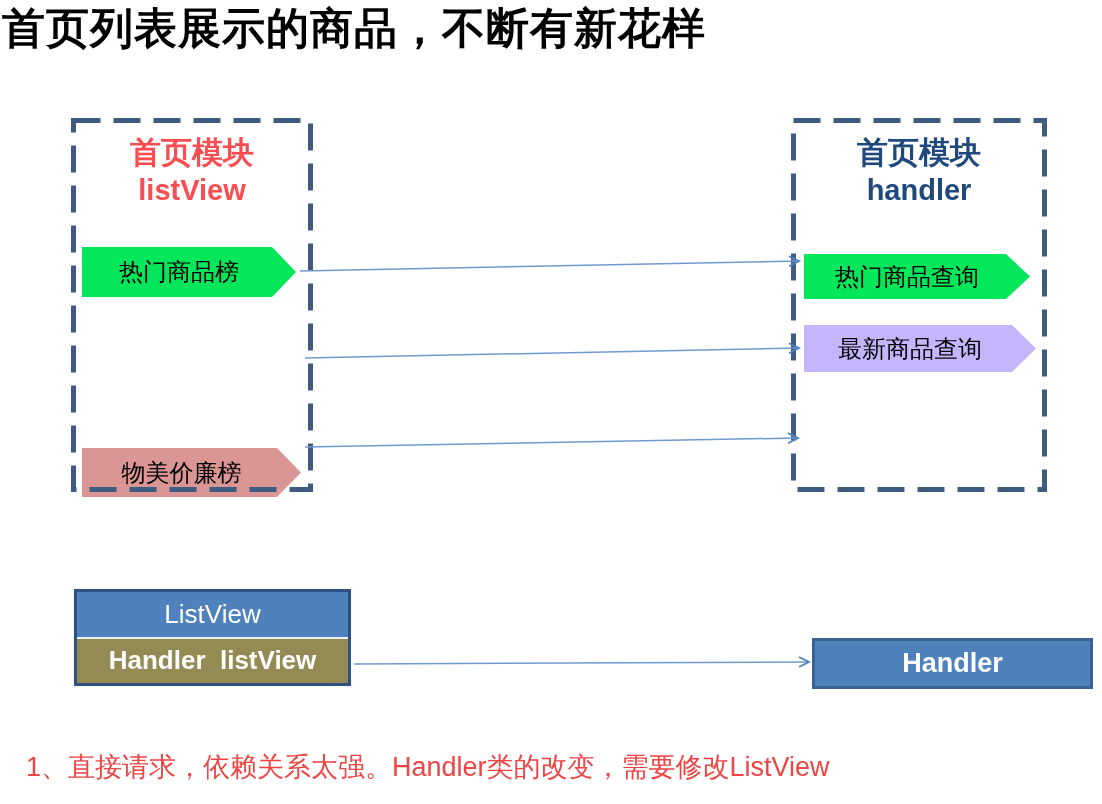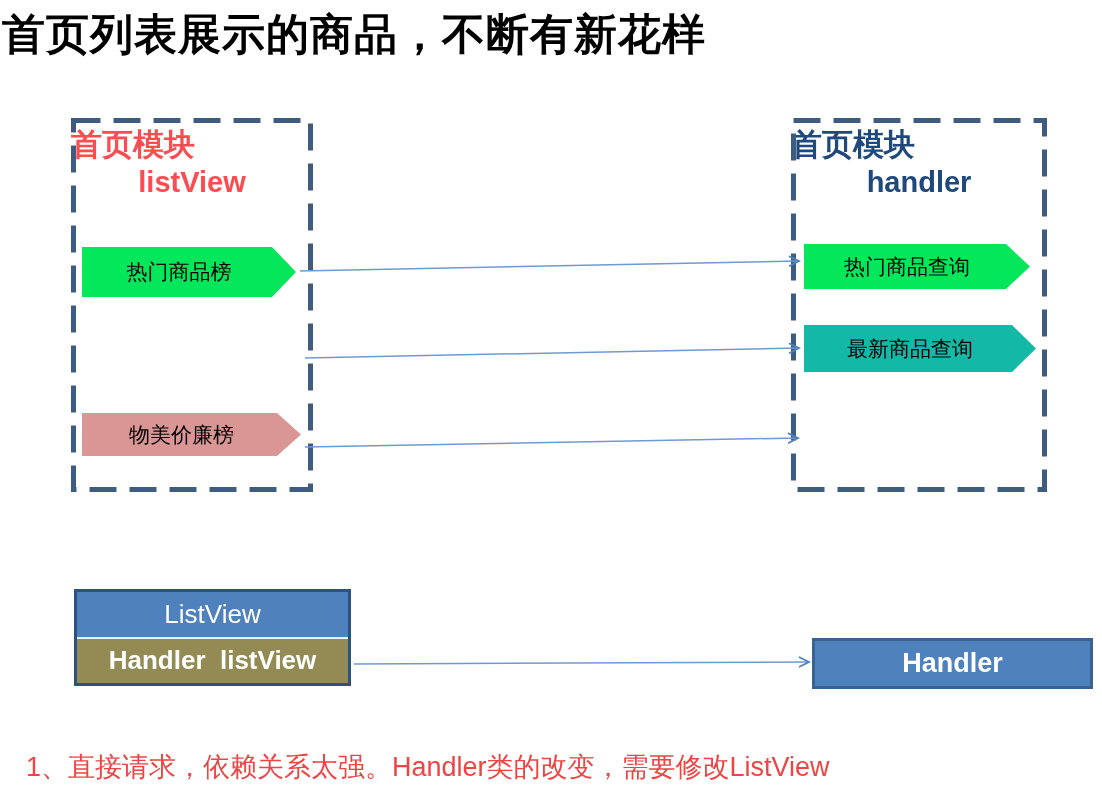--- a/index.html
+++ b/index.html
@@ -5,54 +5,54 @@
   html,body{margin:0;padding:0;background:#fff;}
   .stage{
     position:relative;
     width:1102px;height:804px;
     background:#ffffff;
     overflow:hidden;
     font-family:"Liberation Sans","DejaVu Sans",sans-serif;
   }
 
   .page-title{
-    position:absolute;left:2px;top:6px;width:1000px;
+    position:absolute;left:2px;top:0;width:1000px;
     font-family:"Liberation Serif","DejaVu Serif",serif;
     font-size:43px;font-weight:bold;color:#000;
     letter-spacing:1px;white-space:nowrap;
   }
 
   
   .module-box{position:absolute;box-sizing:border-box;}
   .module-box.left{left:71px;top:118px;width:242px;height:374px;}
   .module-box.right{left:791px;top:118px;width:256px;height:374px;}
   .module-title{
-    margin-top:8px;
+    margin-top:16px;text-align:center;
     font-family:"Liberation Serif","DejaVu Serif",serif;
     font-size:31px;font-weight:600;line-height:38px;
   }
   .module-subtitle{
     text-align:center;font-size:29px;font-weight:bold;line-height:36px;
   }
   .red{color:#FB4D51;}
   .navy{color:#1F497D;}
 
   
   .arrow-item{
     position:absolute;
     display:flex;align-items:center;justify-content:center;
     font-family:"Liberation Serif","DejaVu Serif",serif;
-    font-size:21px;color:#000;
+    font-size:24px;color:#000;
     clip-path:polygon(0 0, calc(100% - 24px) 0, 100% 50%, calc(100% - 24px) 100%, 0 100%);
     padding-right:20px;box-sizing:border-box;
   }
   .l1{left:82px;top:247px;width:214px;height:50px;}
   .l2{left:82px;top:335px;width:219px;height:49px;}
-  .l3{left:82px;top:413px;width:219px;height:43px;}
-  .r1{left:804px;top:244px;width:226px;height:45px;}
+  .l3{left:82px;top:448px;width:219px;height:49px;}
+  .r1{left:804px;top:254px;width:226px;height:45px;}
   .r2{left:804px;top:325px;width:232px;height:47px;}
   .r3{left:804px;top:415px;width:233px;height:47px;}
 
   
   .class-box{
     position:absolute;left:74px;top:589px;width:277px;height:97px;
     border:3px solid #2C5284;box-sizing:border-box;
     display:flex;flex-direction:column;
   }
   .class-row{
@@ -103,21 +103,21 @@
   <div class="arrow-item l1" style="background: rgb(4, 231, 90);">
     <span>热门商品榜</span>
   </div>
   <div class="arrow-item l3" style="background: rgb(217, 150, 148);">
     <span>物美价廉榜</span>
   </div>
 
   <div class="arrow-item r1" style="background: rgb(4, 231, 90);">
     <span>热门商品查询</span>
   </div>
-  <div class="arrow-item r2" style="background: #14b8a6;">
+  <div class="arrow-item r2" style="background: #c4b5fd;">
     <span>最新商品查询</span>
   </div>
 
   <div class="class-box">
     <div class="class-row name">ListView</div>
     <div class="class-row member">Handler  listView</div>
   </div>
 
   <div class="handler-box">Handler</div>
 

